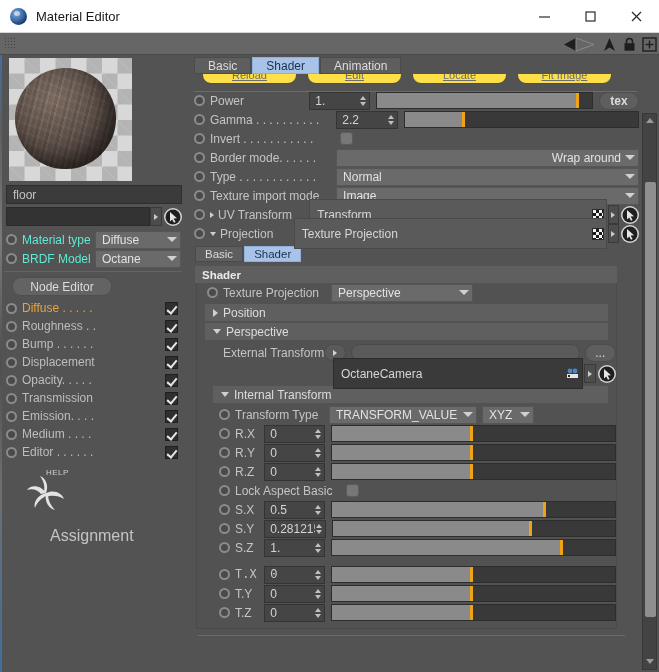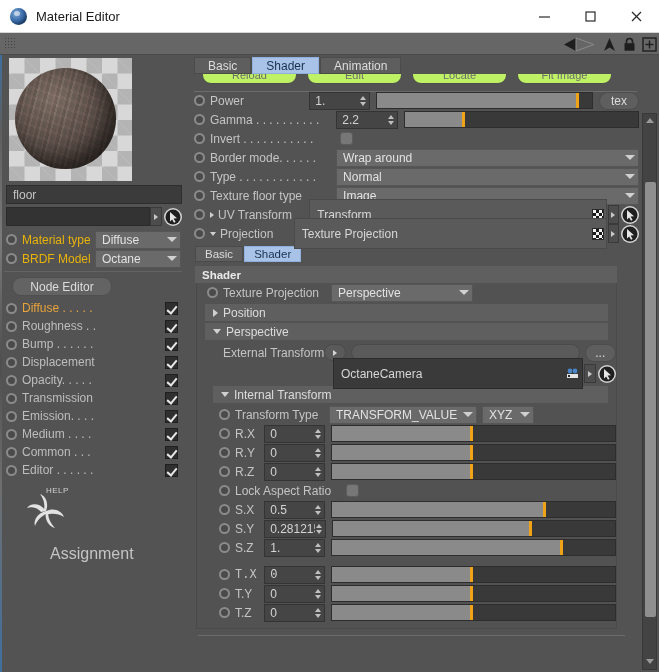--- a/index.html
+++ b/index.html
@@ -124,21 +124,21 @@
   .circ-arrow {
     width: 18px; height: 18px; border-radius: 50%;
     background: #d4d4d4; margin-left: 2px; flex: none;
     display: flex; align-items: center; justify-content: center;
   }
   .radio {
     width: 11px; height: 11px; border-radius: 50%;
     border: 2px solid #8b8b8b; background: #4a4a4a;
     flex: none; margin-right: 5px;
   }
-  .lbl-dot { flex: 1; color: #eab308; white-space: nowrap; overflow: hidden; }
+  .lbl-dot { flex: 1; color: #5eead4; white-space: nowrap; overflow: hidden; }
   .combo {
     height: 18px; background: #6a6a6a; border: 1px solid #565656;
     display: flex; align-items: center; padding: 0 3px 0 6px;
     color: #e2e2e2; position: relative;
   }
   .combo .cv { flex: 1; white-space: nowrap; overflow: hidden; }
   .caret { border-left: 5px solid transparent; border-right: 5px solid transparent;
            border-top: 5px solid #d0d0d0; margin-left: 4px; flex: none; }
   #node-editor-btn {
     margin: 5px auto 3px 10px; width: 100px; height: 19px;
@@ -176,23 +176,24 @@
     font-size: 12px;
   }
   .tab.sel { background: #a9c3e8; color: #18314f; border-color: #8fb0dc; }
 
   #cutbtns {
     height: 14px; display: flex; gap: 10px; padding-left: 14px;
     overflow: hidden; background: #535353;
   }
   .cutbtn {
     height: 19px; width: 95px; margin-top: -9px;
-    border-radius: 9px; background: #bef264; border: 1px solid #4c4c4c;
+    border-radius: 9px; background: #fde047; border: 1px solid #4c4c4c;
     color: #6d6d6d; display: flex; align-items: center; justify-content: center;
     font-size: 11px;
+    text-decoration: underline;
   }
   #divider1 { height: 1px; background: #6b6b6b; margin: 3px 22px 0 6px; }
 
   #scroll-area { position: absolute; left: 0; right: 20px; top: 36px; bottom: 0; }
   .prow { display: flex; align-items: center; height: 19px; padding-left: 6px; }
   .pname { color: #c4c4c4; white-space: nowrap; }
   .num {
     height: 18px; background: #454545; border: 1px solid #343434;
     display: flex; align-items: center; padding: 0 2px 0 5px;
     color: #d4d4d4; position: relative;
@@ -413,25 +414,20 @@
           <div class="chk"></div>
         </div>
         <div class="chanrow">
           <div class="radio"></div>
           <div class="chanlbl">Emission. . . .</div>
           <div class="chk"></div>
         </div>
         <div class="chanrow">
           <div class="radio"></div>
           <div class="chanlbl">Medium . . . .</div>
-          <div class="chk"></div>
-        </div>
-        <div class="chanrow">
-          <div class="radio"></div>
-          <div class="chanlbl">Common . . .</div>
           <div class="chk"></div>
         </div>
         <div class="chanrow">
           <div class="radio"></div>
           <div class="chanlbl">Editor . . . . . .</div>
           <div class="chk"></div>
         </div>
       </div>
 
     <div id="help-block">
@@ -476,21 +472,21 @@
           <span class="nv">1.</span>
           <span class="spin">
               <i class="u"></i>
               <i class="d"></i>
             </span>
         </div>
         <div class="slider" id="sl-power" style="width:227px;margin-left:6px;">
           <div class="fill" style="width: 93%;"></div>
             <div class="mark" style="left: calc(93% - 1px);"></div>
         </div>
-        <div class="pill" style="width:42px;margin-left:6px;">tex</div>
+        <div class="pill" style="width:42px;margin-left:6px;font-weight:bold;">tex</div>
       </div>
 
       <div class="prow">
         <div class="radio"></div>
         <div class="pname" style="width:130px;">Gamma . . . . . . . . . .</div>
         <div class="num" style="width:63px;">
           <span class="nv">2.2</span>
           <span class="spin">
               <i class="u"></i>
               <i class="d"></i>
@@ -504,38 +500,38 @@
 
       <div class="prow">
         <div class="radio"></div>
         <div class="pname" style="width:130px;">Invert . . . . . . . . . . .</div>
         <div class="check-sq"></div>
       </div>
 
       <div class="prow">
         <div class="radio"></div>
         <div class="pname" style="width:130px;">Border mode. . . . . .</div>
-        <div class="combo" style="width:312px;">
+        <div class="combo" style="width:312px;text-align:right;">
           <span class="cv">Wrap around</span>
           <span class="caret"></span>
         </div>
       </div>
 
       <div class="prow">
         <div class="radio"></div>
         <div class="pname" style="width:130px;">Type . . . . . . . . . . . .</div>
         <div class="combo" style="width:312px;align-items:center;">
           <span class="cv">Normal</span>
           <span class="caret"></span>
         </div>
       </div>
 
       <div class="prow">
         <div class="radio"></div>
-        <div class="pname" style="width:130px;">Texture floor type</div>
+        <div class="pname" style="width:130px;">Texture import mode</div>
         <div class="combo" style="width:312px;">
           <span class="cv">Image</span>
           <span class="caret"></span>
         </div>
       </div>
 
       <div class="prow">
         <div class="radio"></div>
         <span class="tri sm-right"></span>
         <div class="pname" style="width:96px;">UV Transform</div>
@@ -688,21 +684,21 @@
               </div>
               <div class="slider" style="width:292px;margin-left:6px;">
                 <div class="fill" style="width: 49%;"></div>
                 <div class="mark" style="left: calc(49% - 1px);"></div>
               </div>
             </div>
           </div>
 
         <div class="prow" style="padding-left:22px;">
           <div class="radio"></div>
-          <div class="pname" style="width:111px;">Lock Aspect Ratio</div>
+          <div class="pname" style="width:111px;">Lock Aspect Basic</div>
           <div class="check-sq"></div>
         </div>
 
         <div id="scale-fields">
             <div class="prow" style="padding-left: 22px;">
               <div class="radio"></div>
               <div class="pname fl" style="width:30px;">S.X</div>
               <div class="num" style="width:62px;">
                 <span class="nv">0.5</span>
                 <span class="spin">

